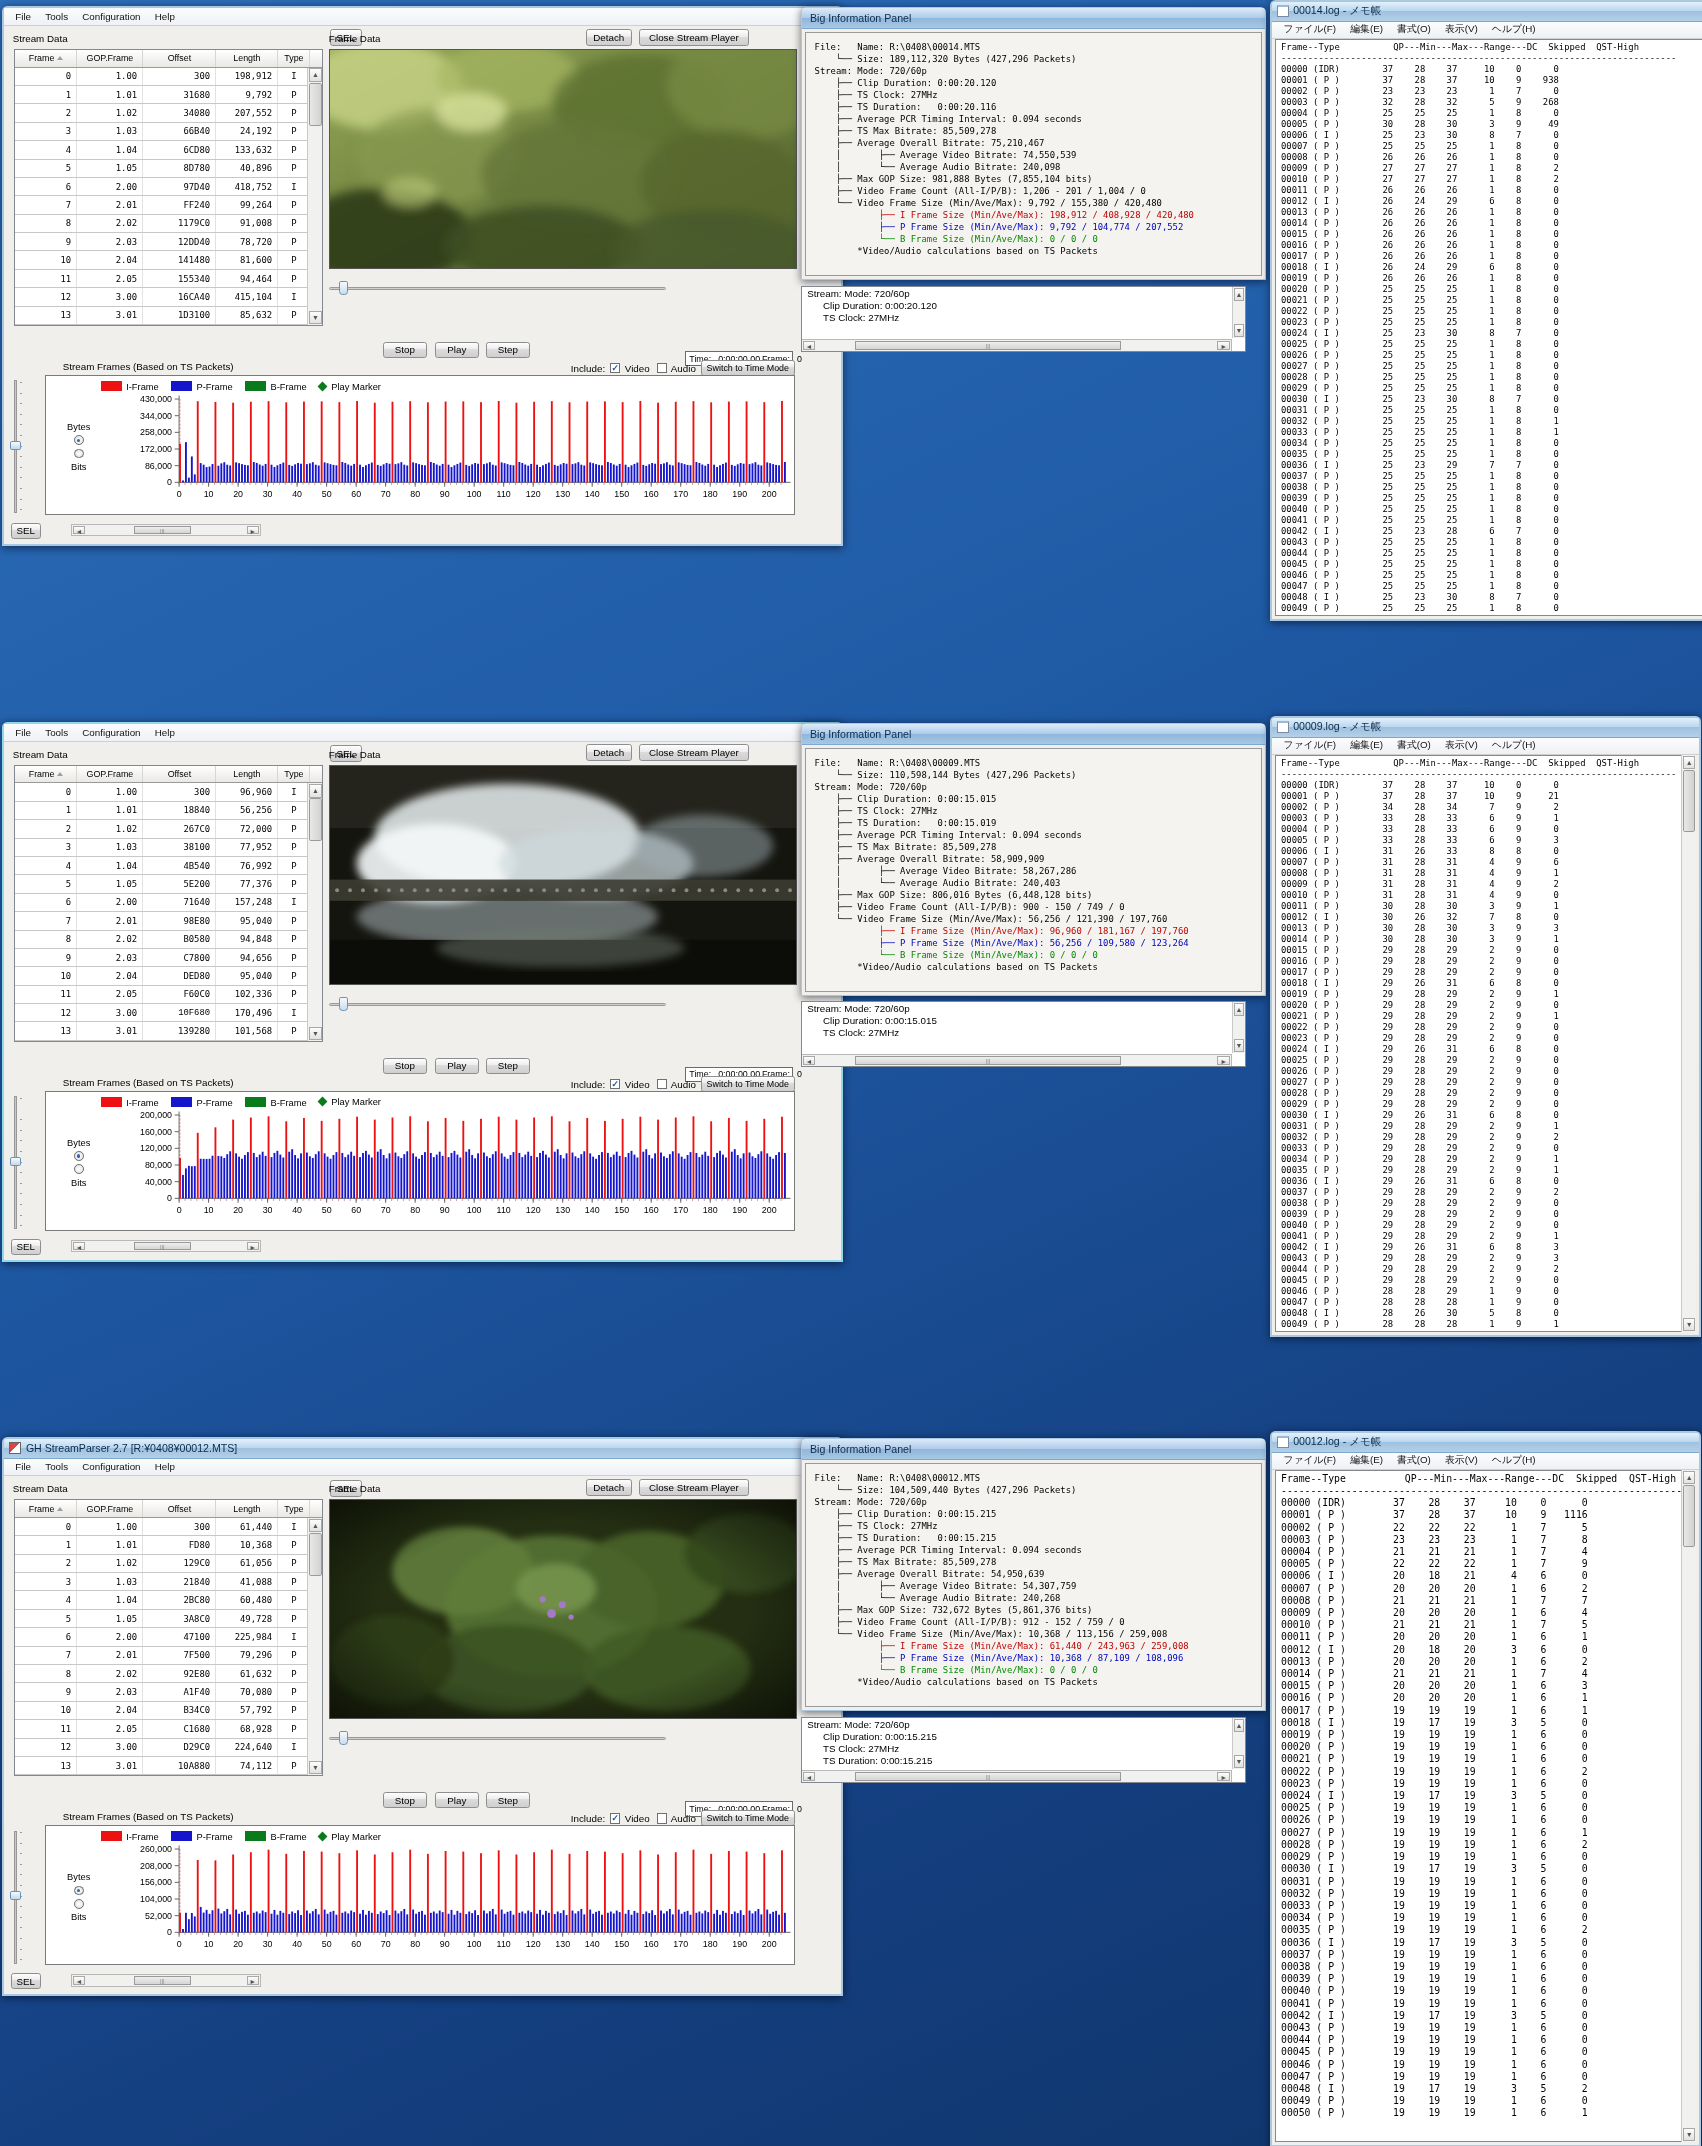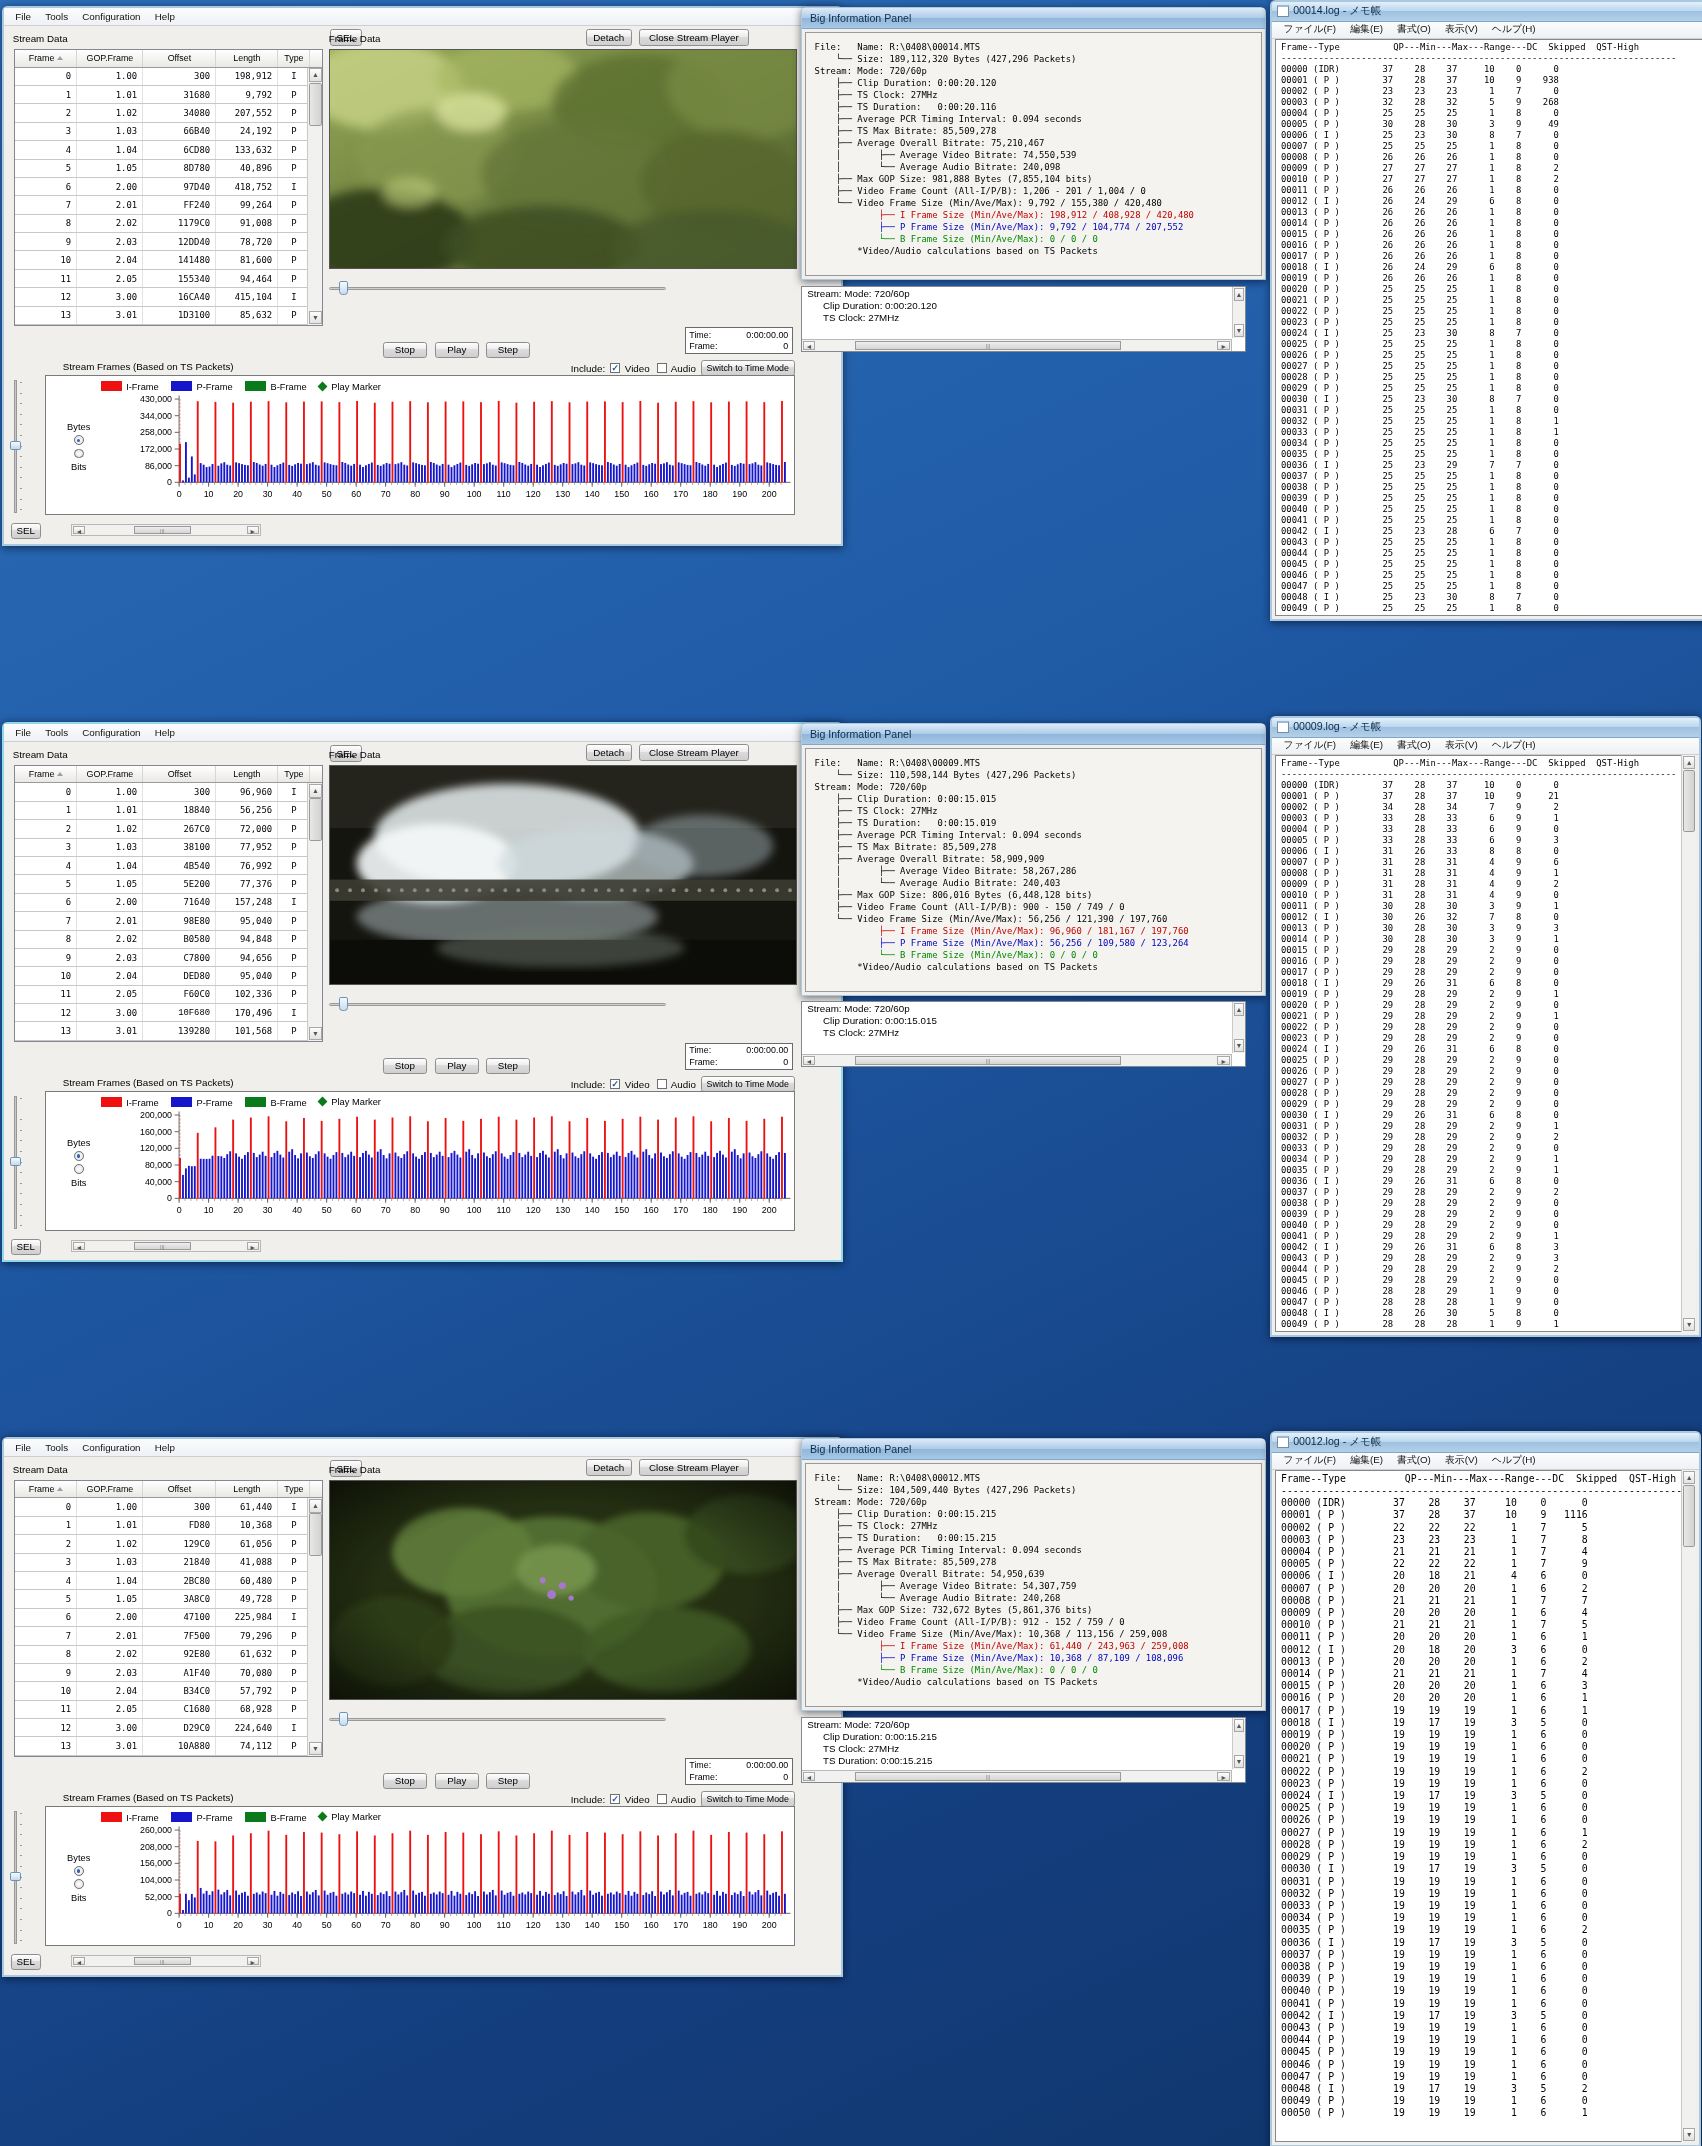--- a/index.html
+++ b/index.html
@@ -45,21 +45,21 @@
     border:0.9px solid #a8a8a8;color:#555;font-size:7px;text-align:center;line-height:9.8px;}
   .hscroll .harr.l{left:0.9px;} .hscroll .harr.r{right:0.9px;}
   .hscroll .hthumb{position:absolute;top:0.9px;bottom:0.9px;background:linear-gradient(#eee,#d5d5d3);border:0.9px solid #9a9a9a;
     color:#888;font-size:6.2px;text-align:center;line-height:8.9px;}
   
   .preview{position:absolute;border:0.9px solid #555;background:#000;overflow:hidden;}
   .hslider{position:absolute;height:14px;}
   .hslider .track{position:absolute;left:0;right:0;top:6.2px;height:2.7px;background:#cfcfcf;border:0.9px solid #9a9a9a;border-radius:1.8px;}
   .hslider .sthumb{position:absolute;top:0;width:8.9px;height:14px;background:linear-gradient(#f4f9fd,#c9dced);
     border:0.9px solid #6a93b8;border-radius:1.8px 1.8px 3.5px 3.5px;}
-  .timebox{position:absolute;background:#fff;border:0.9px solid #6a6a6a;font-size:8.9px;padding:1.8px 3.5px;display:flex;flex-direction:column;gap:1.8px;}
+  .timebox{position:absolute;background:#fff;border:0.9px solid #6a6a6a;font-size:8.9px;padding:1.8px 3.5px;display:flex;flex-direction:row;gap:1.8px;margin-top:24px;}
   .timebox .row{display:flex;justify-content:space-between;gap:7px;}
   .cb{position:absolute;width:10.6px;height:10.6px;background:#fff;border:0.9px solid #707070;font-size:8.9px;line-height:9.8px;
     text-align:center;color:#1c56a8;font-weight:bold;}
   .radio{width:9.8px;height:9.8px;border-radius:50%;border:0.9px solid #6a6a6a;background:radial-gradient(#fff,#dcdcdc);position:relative;}
   .radio.sel::after{content:"";position:absolute;left:2.2px;top:2.2px;width:3.5px;height:3.5px;border-radius:50%;background:#2a66b8;}
   
   .chartbox{position:absolute;background:#fff;border:0.9px solid #7a7a7a;}
   .legend{position:absolute;left:55px;top:5.3px;display:flex;align-items:center;gap:12.4px;font-size:9.3px;}
   .legend .sq{width:21px;height:9.8px;display:inline-block;margin-right:4.4px;vertical-align:-0.9px;}
   .legend .dia{width:7px;height:7px;background:#0a7a1a;transform:rotate(45deg);display:inline-block;margin-right:5.3px;}
@@ -1360,20 +1360,24 @@
       <div class="vscroll" style="top:37px;bottom:2.7px;right:2.7px;">
         <div class="arr up">▲</div>
         <div class="thumb" style="top:15px;height:62px;"></div>
         <div class="arr dn">▼</div>
       </div>
     </div>
   </div>
     <div>
 
     <div class="win parser" style="left: 1.8px; width: 841px; top: 1437px;">
+      <div class="titlebar">
+        <span class="app-ic"></span>
+        <span class="ttl">GH StreamParser 2.7 [R:¥0408¥00012.MTS]</span>
+      </div>
       <div class="menubar">
           <span class="mi">File</span>
           <span class="mi">Tools</span>
           <span class="mi">Configuration</span>
           <span class="mi">Help</span>
         </div>
       <div class="body" style="height:518px;">
         <span class="lbl" style="left:8.9px;top:7px;">Stream Data</span>
         <div class="btn" style="left:326px;top:3.5px;width:32px;height:17px;">SEL</div>
         <div class="gtable" style="left:10.6px;top:23px;width:309px;height:277px;">

